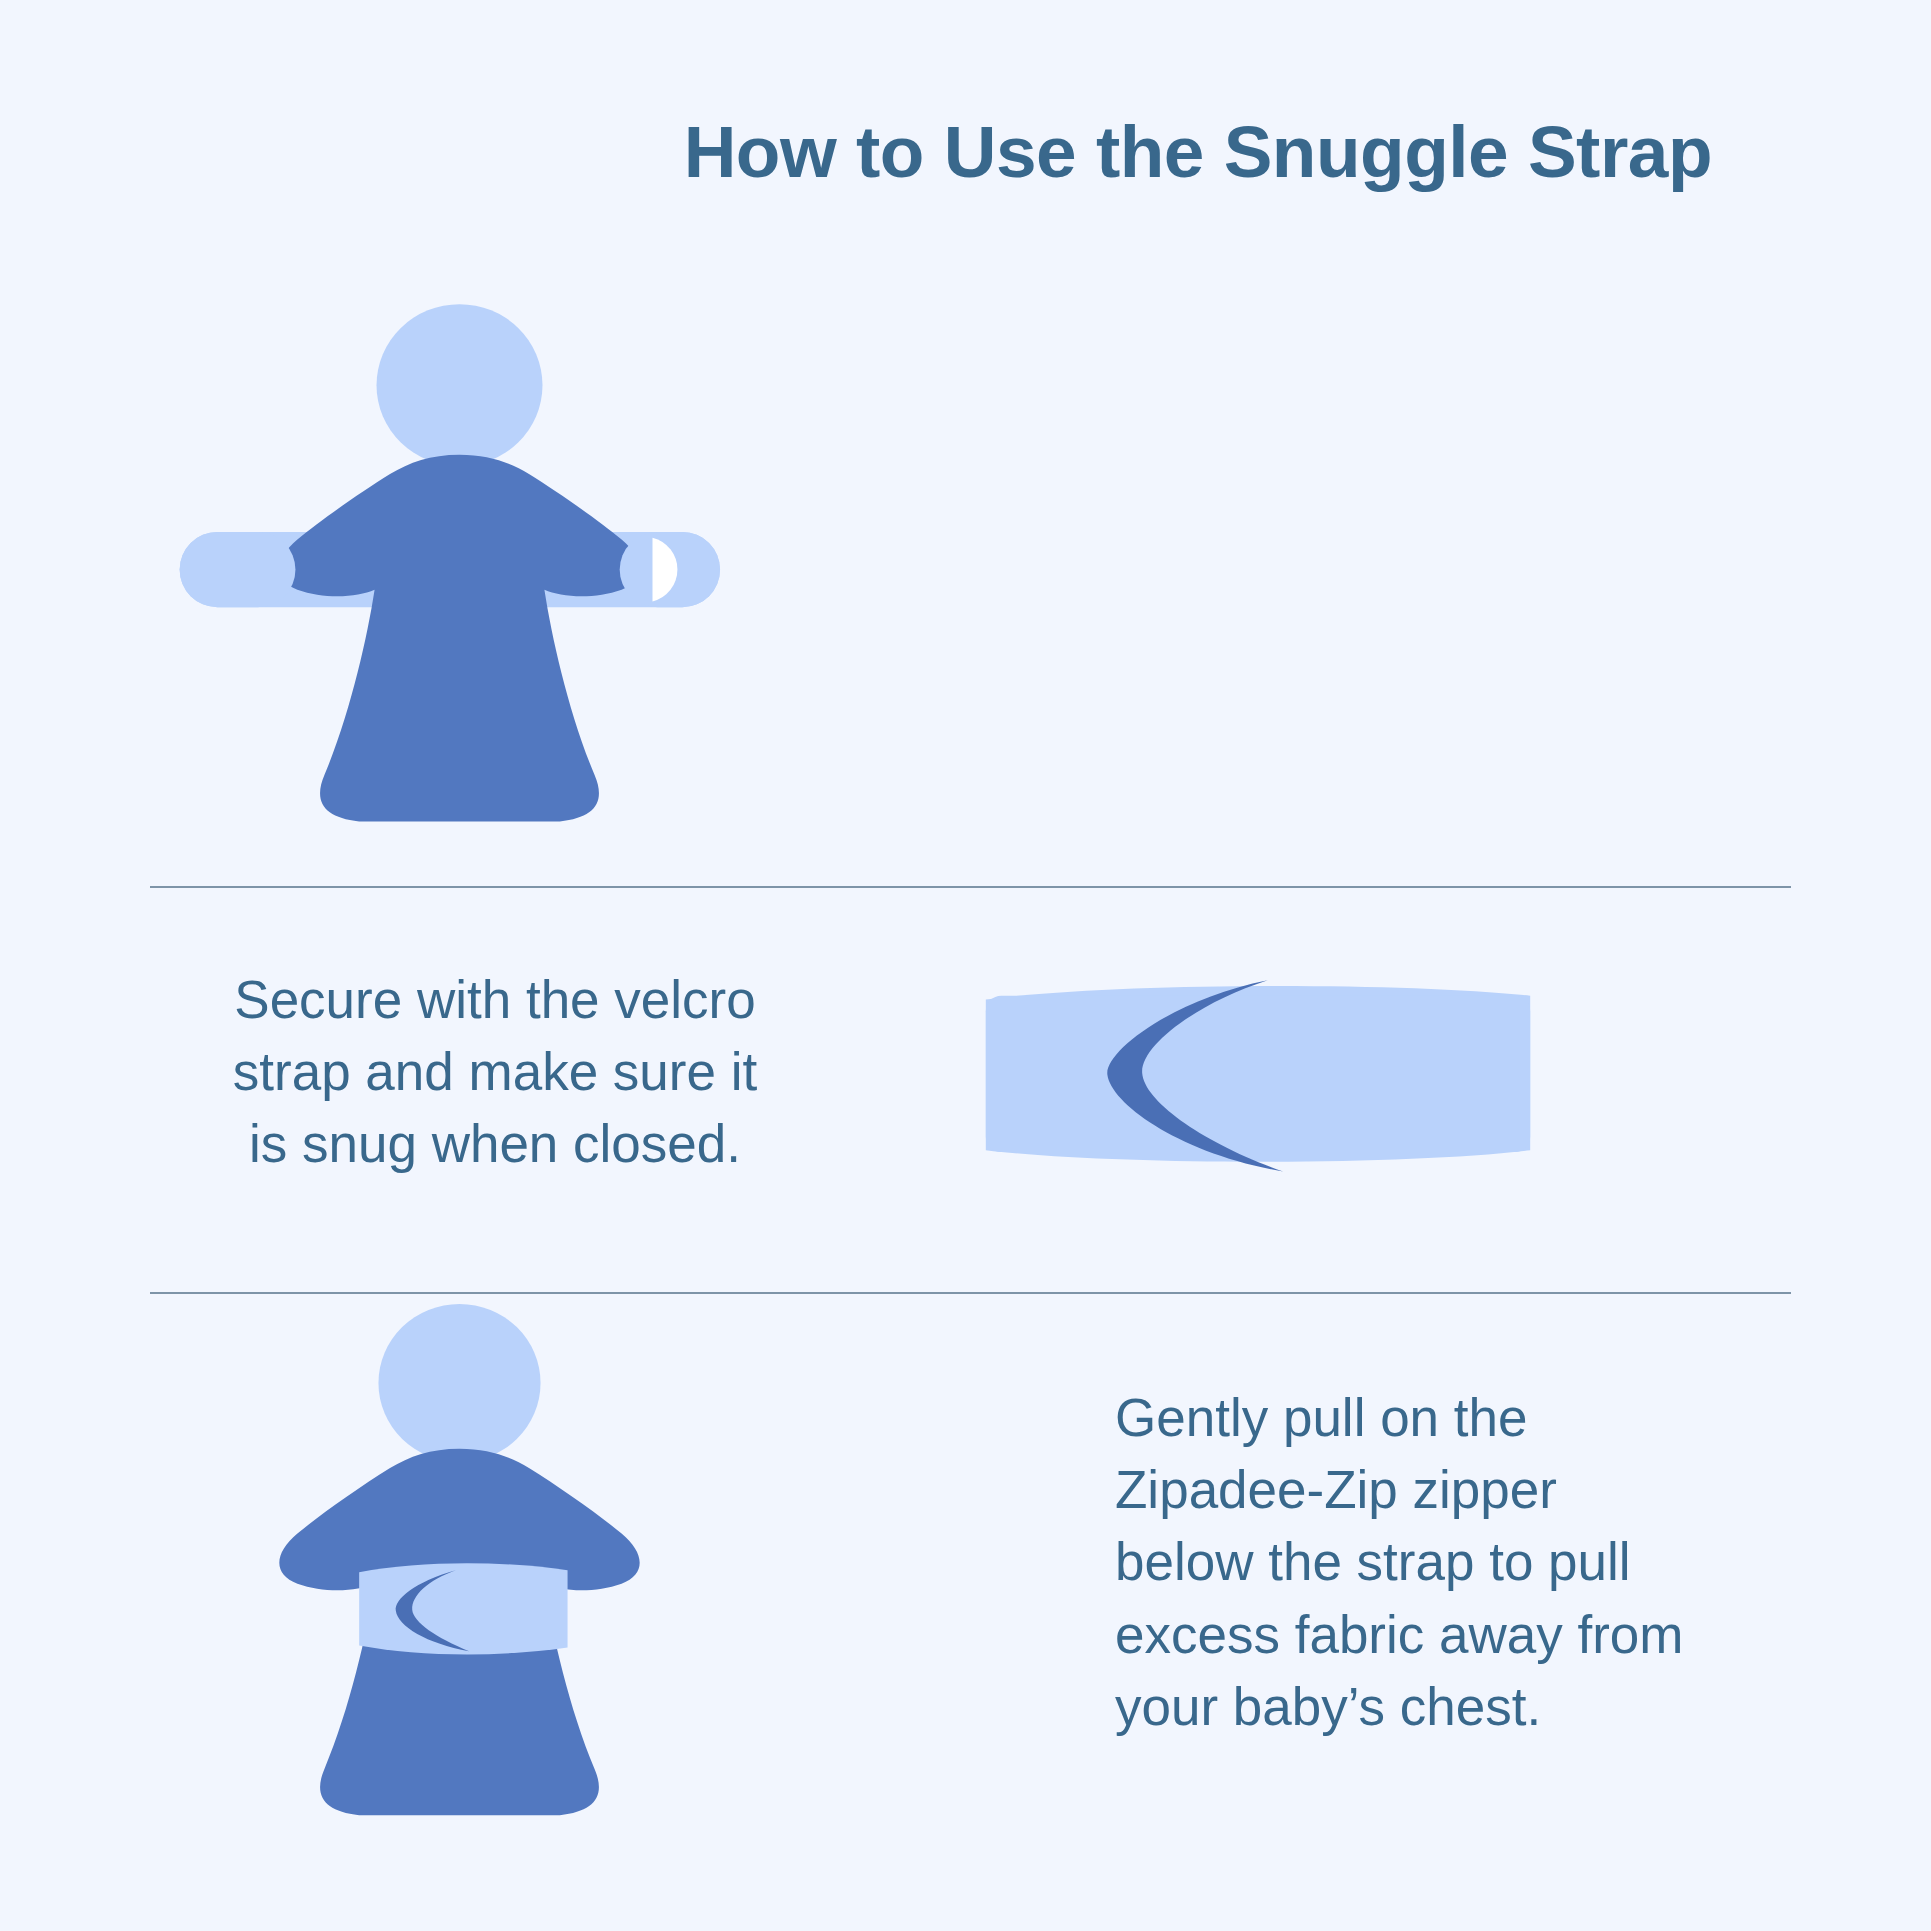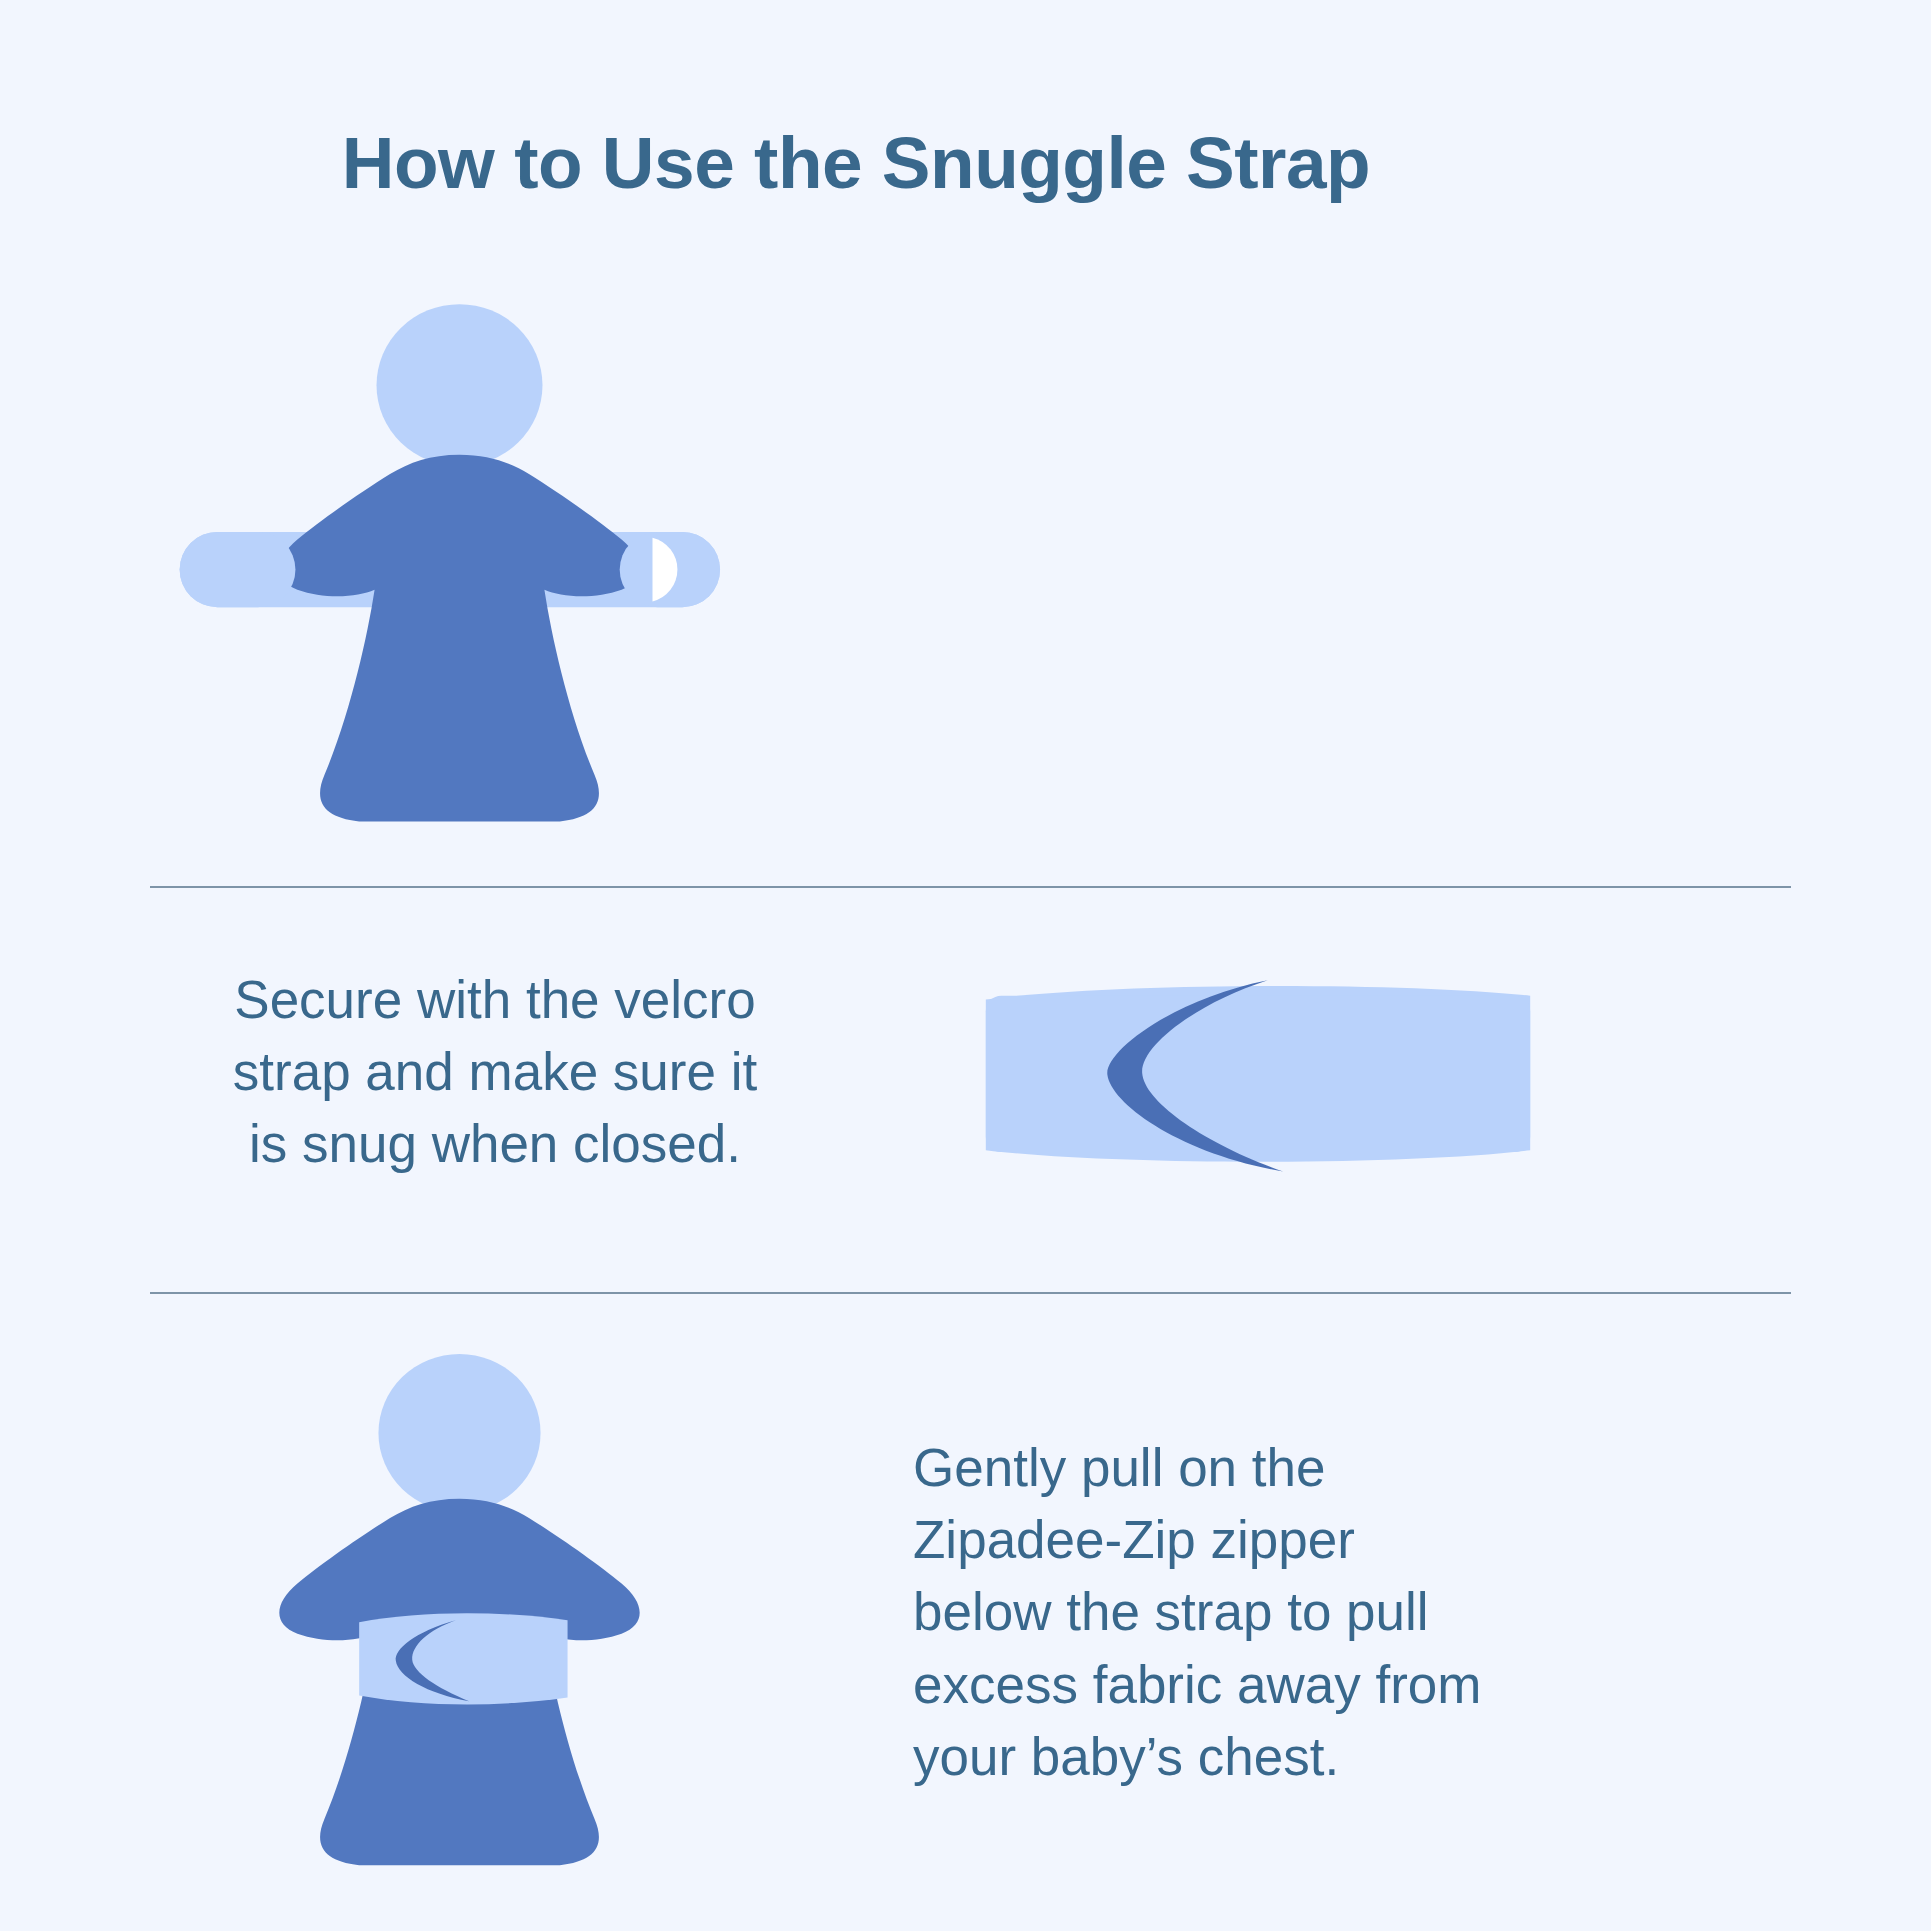--- a/index.html
+++ b/index.html
@@ -22,22 +22,21 @@
     background: #f2f6fe;
     box-sizing: border-box;
   }
 
   
   .title-wrap {
     position: absolute;
     top: 114px;
     left: 0;
     width: 1712px;
-    text-align: center;
-    margin-top: 11px;
+    text-align: right;
   }
   .page-title {
     font-family: "Liberation Sans", sans-serif;
     font-size: 73px;
     font-weight: bold;
     letter-spacing: -0.5px;
     color: #39688c;
     line-height: 1.05;
     margin: 0;
   }
@@ -46,21 +45,21 @@
   .step {
     position: absolute;
     left: 150px;
     width: 1641px;
     display: flex;
     flex-direction: row;
     align-items: center;
   }
   .step-1 { top: 290px;  height: 560px; }
   .step-2 { top: 927px;  height: 290px; }
-  .step-3 { top: 1342px; height: 541px; }
+  .step-3 { top: 1292px; height: 541px; justify-content: space-between; }
 
   .step-art {
     flex: 0 0 auto;
     display: flex;
     align-items: center;
     justify-content: center;
   }
   .step-text {
     flex: 0 0 auto;
     font-family: "Liberation Sans", sans-serif;

